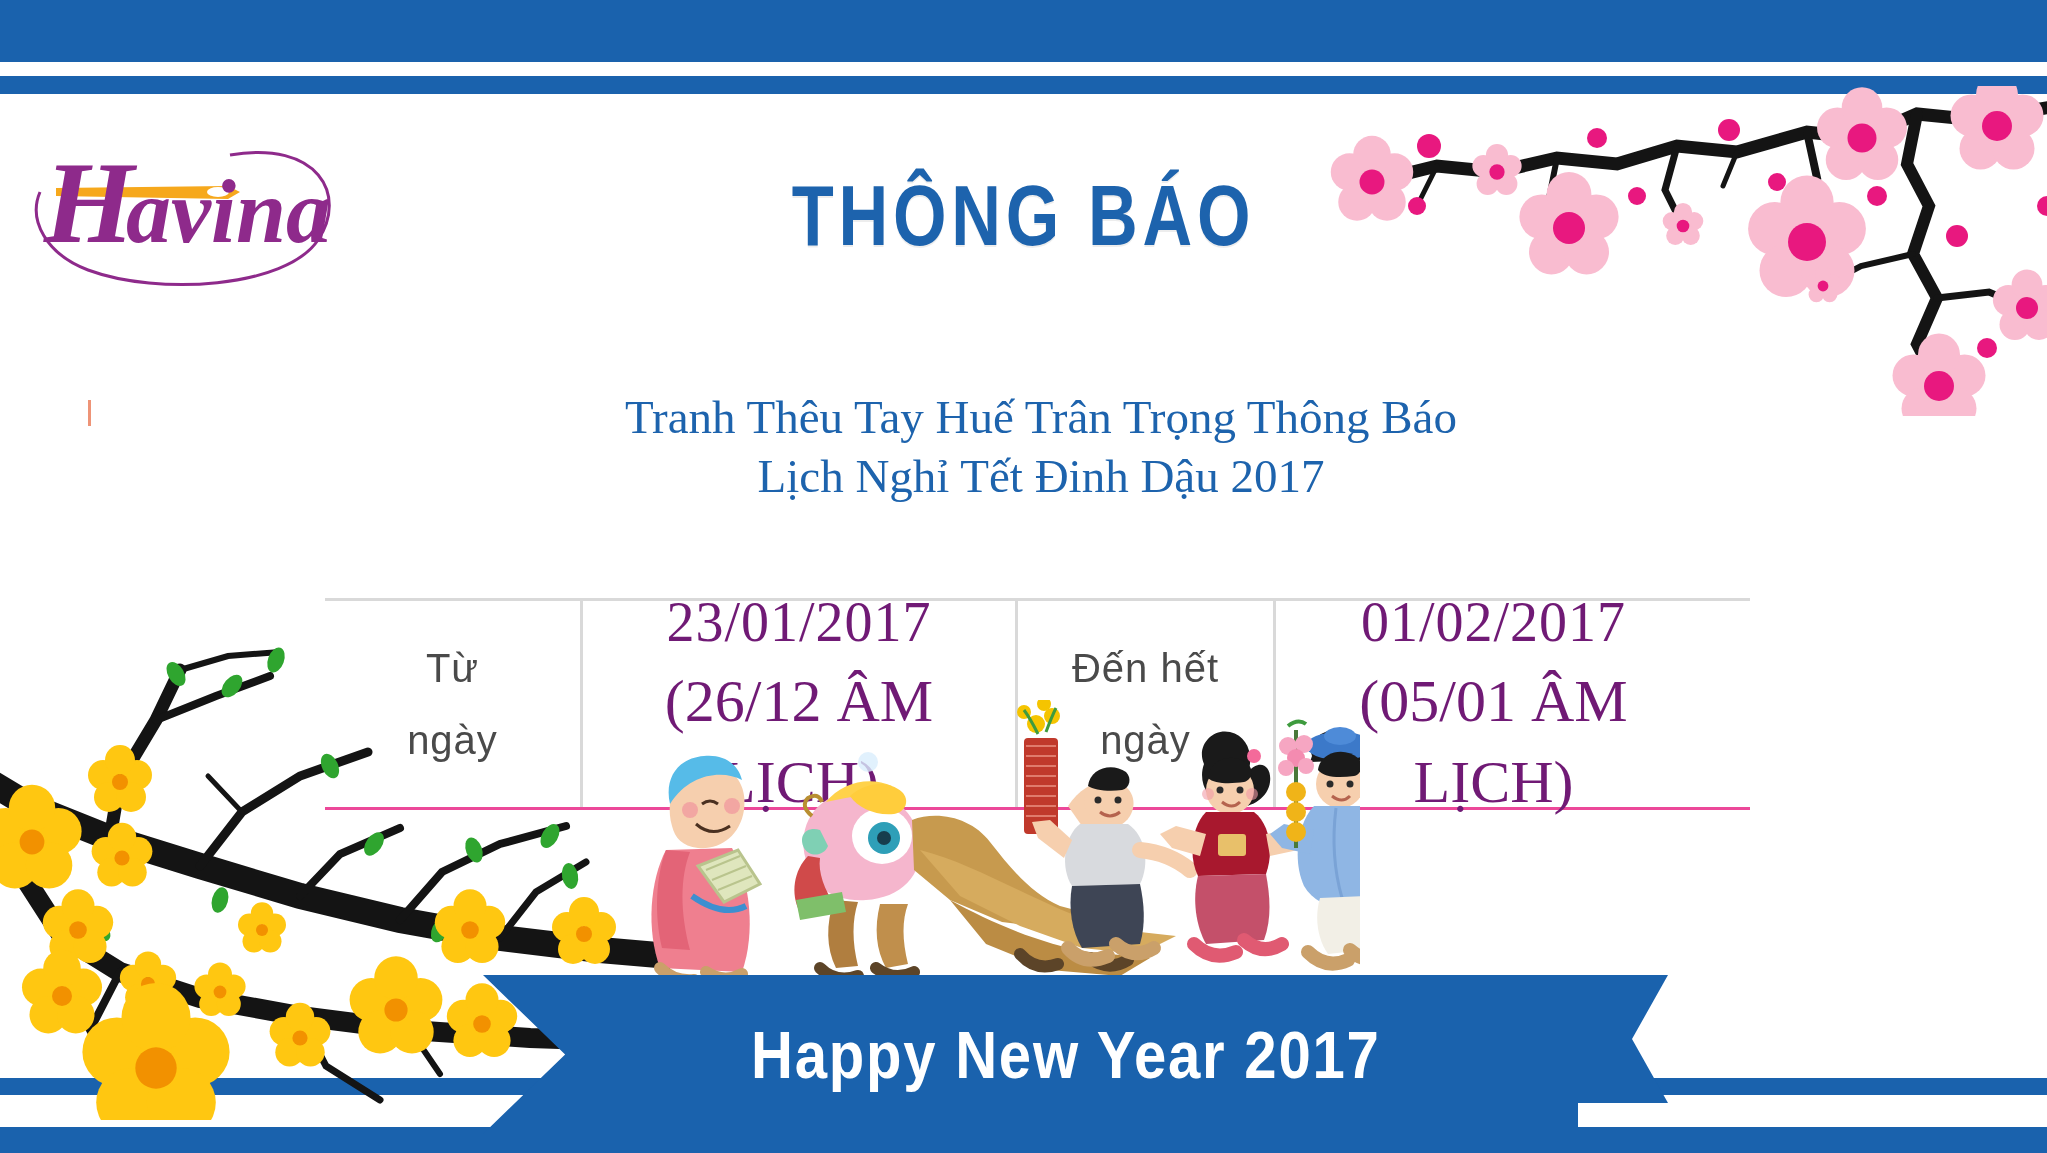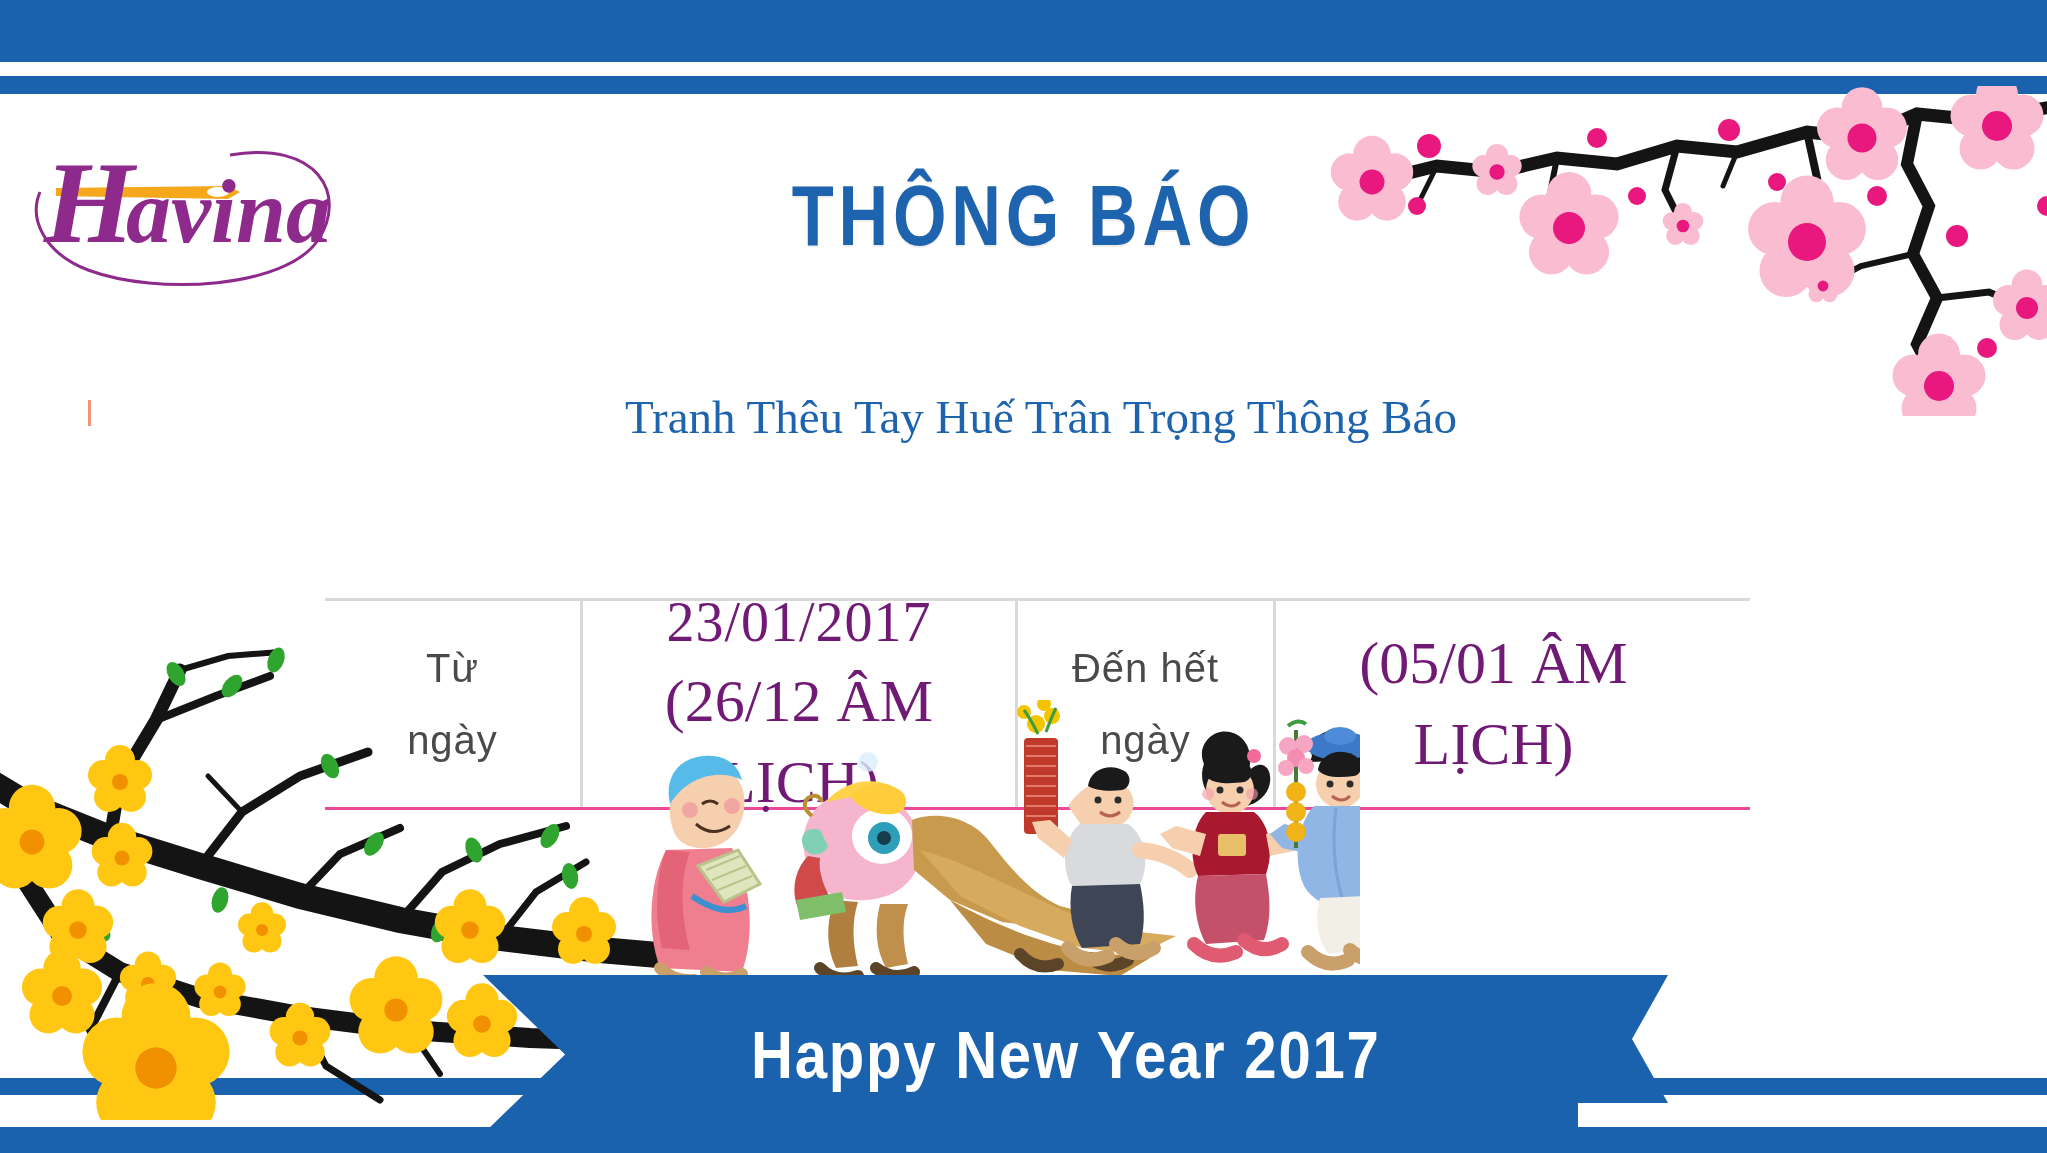--- a/index.html
+++ b/index.html
@@ -261,20 +261,21 @@
         <text x="108" y="142" font-size="90">avina</text>
       </g>
     </svg>
   </div>
 
   <div class="stray-mark"></div>
 
   <div class="thongbao">THÔNG BÁO</div>
   <div class="subtitle">
     <div>Tranh Thêu Tay Huế Trân Trọng Thông Báo</div>
+    <div>Lịch Nghỉ Tết Đinh Dậu 2017</div>
   </div>
 
   <div class="art apricot">
     <svg viewBox="0 0 700 520" xmlns="http://www.w3.org/2000/svg">
       <g stroke="#141414" fill="none" stroke-linecap="round">
         <path d="M0 170 L60 206 L140 238 L230 266 L330 296 L430 320 L530 338 L630 350 L700 356" stroke-width="26"></path>
         <path d="M60 206 L56 280 L92 336 L150 372 L230 398 L330 416 L440 430 L560 438 L680 442" stroke-width="20"></path>
         <path d="M140 238 L150 180 L186 120 L210 70" stroke-width="13"></path>
         <path d="M186 120 L246 96 L300 76" stroke-width="8"></path>
         <path d="M210 70 L258 56 L310 52" stroke-width="6"></path>
@@ -425,20 +426,21 @@
     </div>
     <div class="cell date">
       <span class="big">23/01/2017</span>
       <span class="small">(26/12 ÂM LỊCH)</span>
     </div>
     <div class="cell label">
       <span class="l1">Đến hết</span>
       <span>ngày</span>
     </div>
     <div class="cell date">
+      <span class="big">01/02/2017</span>
       <span class="small">(05/01 ÂM LỊCH)</span>
     </div>
   </div>
 
   <div class="art figures">
     <svg viewBox="0 0 740 290" xmlns="http://www.w3.org/2000/svg">
 
       <g>
         <path d="M52 126 C44 96 58 70 84 66 C112 62 128 84 124 110 C120 136 100 150 78 148 C62 146 55 138 52 126Z" fill="#f6cfae"></path>
         <path d="M50 104 C44 78 58 58 84 56 C104 54 118 64 122 80 C104 70 70 72 50 104Z" fill="#56bbe8"></path>

